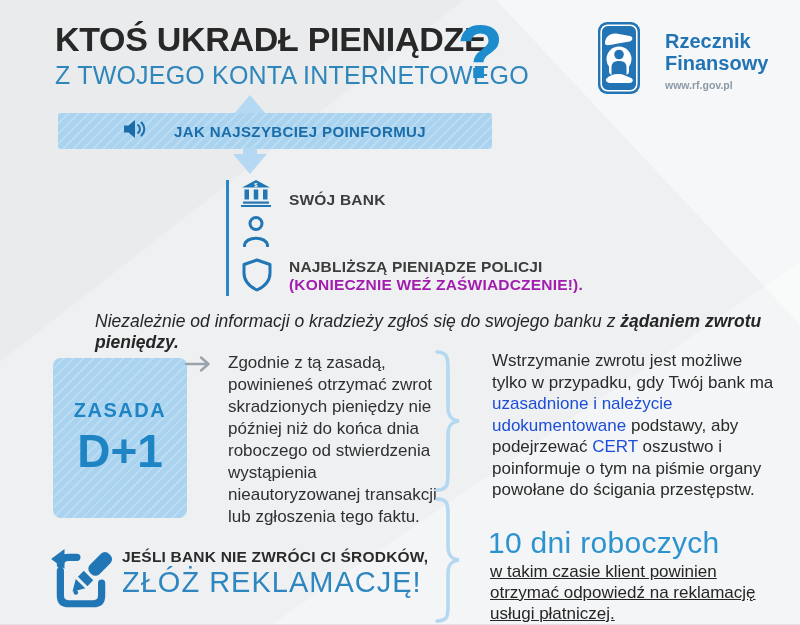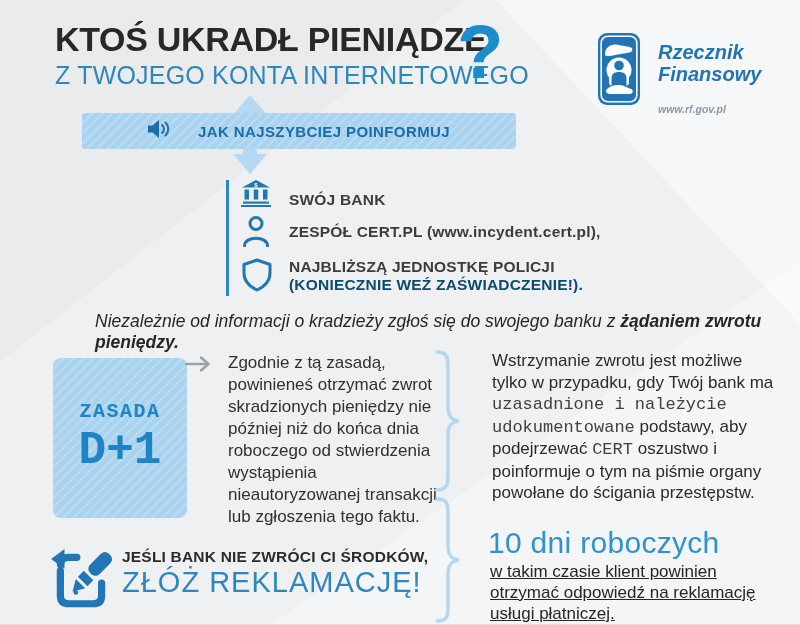--- a/index.html
+++ b/index.html
@@ -13,69 +13,69 @@
   .bg-deco-2{ background:rgba(255,255,255,.35); clip-path:polygon(100% 42%,100% 100%,34% 100%); }
   .bg-deco-3{ background:rgba(0,0,0,.018); clip-path:polygon(0 0,58% 0,0 58%); }
 
   .abs{ position:absolute; }
 
   
   .title{ left:55px; top:20px; font-size:34px; font-weight:700; color:#282828; letter-spacing:-.3px; }
   .subtitle{ left:55px; top:61px; font-size:25px; font-weight:400; color:#2e86ba; letter-spacing:.2px; }
   .qmark{ left:457px; top:16px; font-size:76px; font-weight:700; color:#1d8ccd; line-height:.95; }
 
-  .logo{ left:597px; top:32px; display:flex; gap:17px; align-items:flex-start;font-style:italic; }
+  .logo{ left:597px; top:21px; display:flex; gap:24px; align-items:flex-start; }
   .logo-text{ padding-top:10px; }
   .logo-name{ font-size:20px; font-weight:700; color:#2374b5; line-height:1.08; }
-  .logo-url{ font-size:10.5px; font-weight:700; color:#8b9aa7; margin-top:18px; }
+  .logo-url{ font-size:10.5px; font-weight:700; color:#8b9aa7; margin-top:5px; }
 
   
   .arrow-up{ left:233px; top:95px; }
   .arrow-down{ left:233px; top:148px; }
   .banner{
     left:58px; top:113px; width:434px; height:36px; border-radius:3px;
     background-color:#a9d3ef;
     background-image:repeating-linear-gradient(135deg, rgba(255,255,255,.20) 0 2px, rgba(255,255,255,0) 2px 7px);
-    display:flex; align-items:center; justify-content:center; gap:28px;margin-left:24px;
+    display:flex; align-items:center; justify-content:center; gap:28px;
   }
   .banner-label{ font-size:15px; font-weight:700; color:#1a6da9; letter-spacing:.4px; }
 
   
   .vline{ left:226px; top:180px; width:3px; height:116px; background:#2b87c4; }
   .list-label{ font-size:15.5px; font-weight:600; color:#3c3c3c; letter-spacing:.2px; }
   .label-1{ left:289px; top:191px; }
   .label-2{ left:289px; top:223px; }
   .label-3a{ left:289px; top:258px; }
-  .label-3b{ left:289px; top:276px; color:#0c4a6e; font-weight:700; }
+  .label-3b{ left:289px; top:276px; color:#a21caf; font-weight:700; }
   .icon-bank{ left:241px; top:180px; }
   .icon-person{ left:242px; top:215px; }
   .icon-shield{ left:242px; top:258px; }
 
   
   .notice{ left:55px; top:311px; width:740px; font-size:17.5px; font-style:italic; color:#262626;margin-left:40px; }
   .notice b{ font-weight:700; }
 
   
   .rule-box{
     left:53px; top:358px; width:134px; height:160px; border-radius:8px;
     background-color:#a9d3ef;
     background-image:repeating-linear-gradient(135deg, rgba(255,255,255,.20) 0 2px, rgba(255,255,255,0) 2px 7px);
-    display:flex; flex-direction:column; align-items:center; justify-content:center; gap:2px;font-family:Liberation Mono, monospace;
+    display:flex; flex-direction:column; align-items:center; justify-content:center; gap:2px;
   }
   .rule-label{ font-size:20px; font-weight:700; color:#1e84c4; letter-spacing:1.5px; }
   .rule-value{ font-size:46px; font-weight:800; color:#1e84c4; }
   .gray-arrow{ left:184px; top:355px; }
   .rule-desc{ left:228px; top:352px; width:222px; font-size:17px; line-height:22px; color:#303030; }
 
   .brace1{ left:433px; top:349px; }
   .brace2{ left:433px; top:496px; }
 
   
   .exception{ left:492px; top:350px; width:288px; font-size:17px; line-height:21.5px; color:#2b2b2b; }
-  .hl{ color:#404040;font-family:Liberation Mono, monospace; }
+  .hl{ color:#1d4ed8; }
 
   
   .deadline-title{ left:488px; top:526px; font-size:30px; color:#2d93d0; letter-spacing:.3px; }
   .deadline-desc{ left:490px; top:561px; width:298px; font-size:17px; line-height:21px; color:#262626;text-decoration:underline; }
 
   
   .pen-icon{ left:48px; top:546px; }
   .complaint-line1{ left:122px; top:548px; font-size:15.5px; font-weight:700; color:#2b2b2b; letter-spacing:.2px; }
   .complaint-line2{ left:122px; top:566px; font-size:29px; font-weight:400; color:#2e86c1; letter-spacing:1px; }
 </style>
@@ -148,28 +148,27 @@
     </svg>
   </span>
   <div class="abs list-label label-1">SWÓJ BANK</div>
 
   <span class="abs icon-person">
     <svg width="28" height="32" viewBox="0 0 28 32" fill="none" stroke="#2176b5" stroke-width="3">
       <circle cx="14" cy="8.5" r="6"></circle>
       <path d="M2.5 31 C2.5 20.5 25.5 20.5 25.5 31" stroke-linecap="round"></path>
     </svg>
   </span>
-  <div class="abs list-label label-2">ZESPÓŁ CERT.PL (www.incydent.cert.pl),</div>
 
   <span class="abs icon-shield">
     <svg width="30" height="34" viewBox="0 0 30 34" fill="none" stroke="#2176b5" stroke-width="3" stroke-linejoin="round">
       <path d="M15 2 L28 6.5 V15 C28 23.5 22.5 28.5 15 32 C7.5 28.5 2 23.5 2 15 V6.5 Z"></path>
     </svg>
   </span>
-  <div class="abs list-label label-3a">NAJBLIŻSZĄ JEDNOSTKĘ POLICJI</div>
+  <div class="abs list-label label-3a">NAJBLIŻSZĄ PIENIĄDZE POLICJI</div>
   <div class="abs list-label label-3b">(KONIECZNIE WEŹ ZAŚWIADCZENIE!).</div>
 
   <p class="abs notice"><span>Niezależnie od informacji o kradzieży zgłoś się do swojego banku z </span><b>żądaniem zwrotu pieniędzy.</b></p>
 
   <div class="abs rule-box">
     <div class="rule-label">ZASADA</div>
     <div class="rule-value">D+1</div>
   </div>
   <span class="abs gray-arrow">
     <svg width="28" height="18" viewBox="0 0 28 18" fill="none" stroke="#9aa3ab" stroke-width="2.4" stroke-linecap="round" stroke-linejoin="round">

